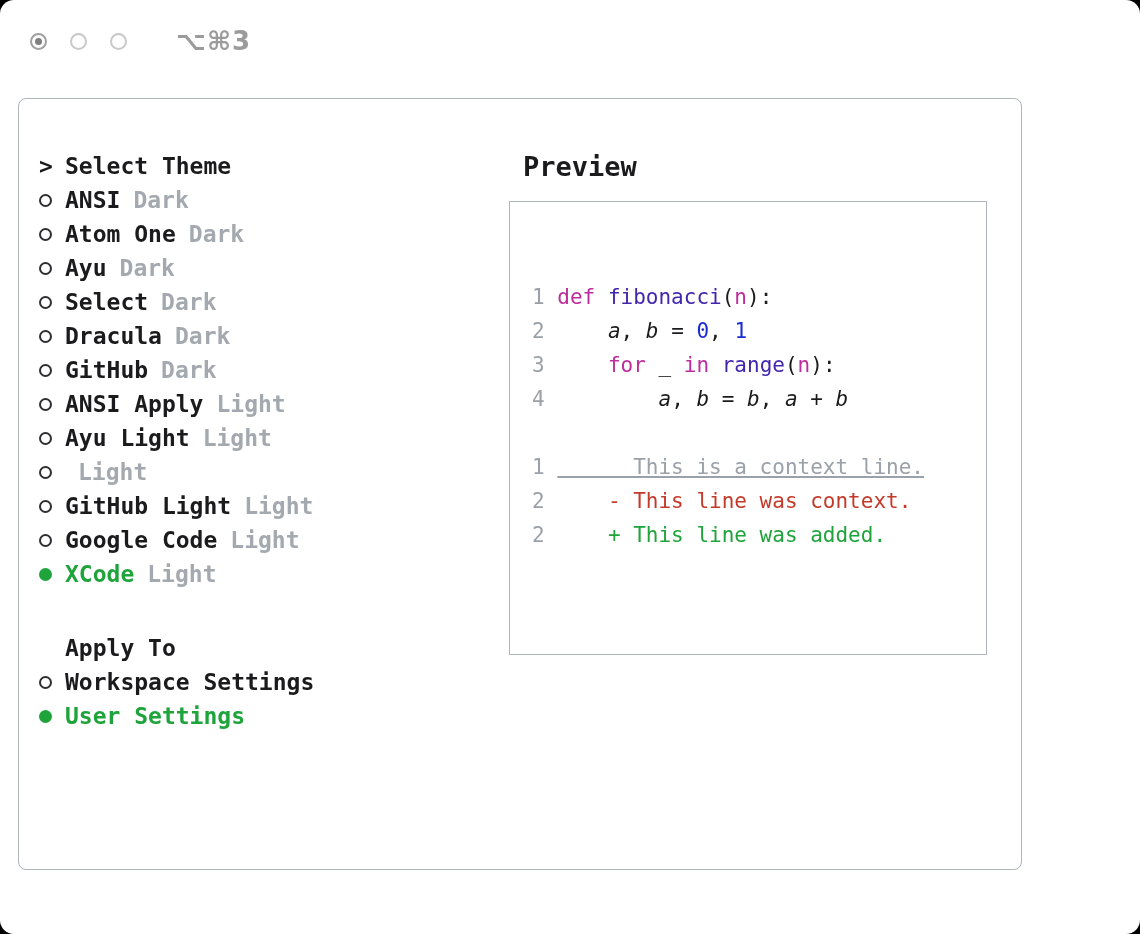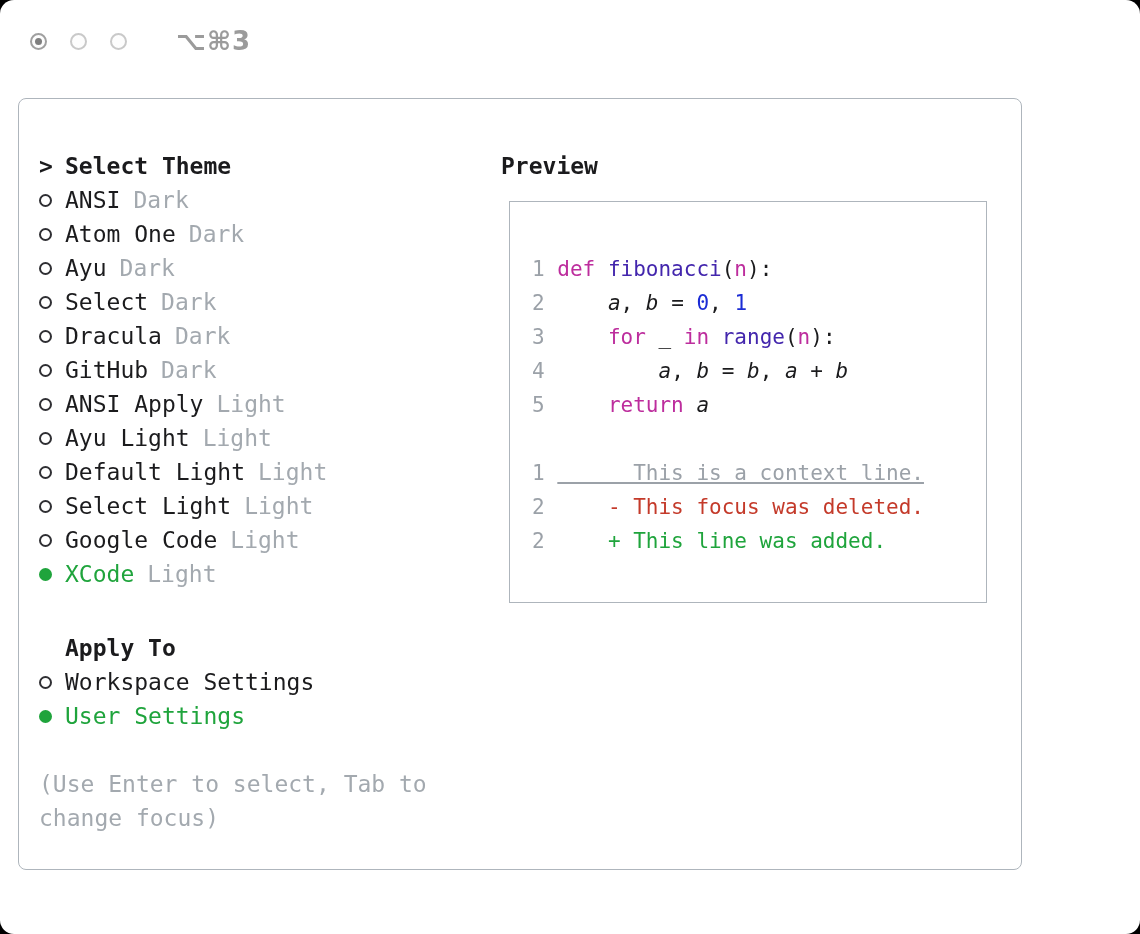--- a/index.html
+++ b/index.html
@@ -35,45 +35,45 @@
   
   .panel {
     position: absolute; left: 18px; top: 98px;
     width: 1004px; height: 772px;
     border: 1.5px solid var(--c-border, #aeb5bc);
     border-radius: 8px; background: #fff;
   }
 
   
   .left-col { position: absolute; left: 20px; top: 50px; font-size: 23px; }
-  .line { display: flex; align-items: center; height: 34px; white-space: pre; }
+  .line { display: flex; align-items: center; height: 34px; white-space: pre; font-weight: bold; }
   .gutter { width: 26px; flex: none; display: flex; align-items: center; }
   .prompt { font-weight: bold; }
   .hdr { font-weight: bold; }
   .radio {
     width: 13px; height: 13px; border-radius: 50%;
     border: 2px solid #2f2f33; display: inline-block; background: #fff;
   }
   .radio.on { background: var(--c-selected-green); border-color: var(--c-selected-green); }
   .item.selected .name { color: var(--c-selected-green); text-align: center; }
   .variant { color: var(--c-muted); margin-left: 13px; }
   .apply-gap { margin-top: 40px; }
   .hint { margin-top: 34px; color: var(--c-muted); }
 
   
   .preview-header {
-    position: absolute; left: 482px; top: 50px;
+    position: absolute; left: 504px; top: 50px;
     height: 34px; display: flex; align-items: center;
-    font-size: 23px; font-weight: bold;
+    font-size: 27px; font-weight: bold;
   }
   .preview-box {
     position: absolute; left: 490px; top: 102px;
-    width: 478px; height: 402px;
+    width: 478px; height: 454px;
     border: 1.5px solid var(--c-border, #aeb5bc);
-    padding: 50px 0 0 22px;
+    padding: 78px 0 0 22px;
     font-size: 21px; background: #fff;
   }
   .cline { height: 34px; line-height: 34px; white-space: pre; }
   .ln { color: var(--c-line-number); }
   .spacer { height: 34px; }
   .tk-kw  { color: var(--c-keyword); }
   .tk-fn  { color: var(--c-function); }
   .tk-num { color: var(--c-number); }
   .tk-var { font-style: italic; }
   .diff-context .dtext { color: var(--c-diff-context); text-decoration: underline; }
@@ -102,51 +102,46 @@
 
     <div id="theme-list">
         <div class="line item"><span class="gutter"><span class="radio"></span></span><span class="name">ANSI</span><span class="variant">Dark</span></div>
         <div class="line item"><span class="gutter"><span class="radio"></span></span><span class="name">Atom One</span><span class="variant">Dark</span></div>
         <div class="line item"><span class="gutter"><span class="radio"></span></span><span class="name">Ayu</span><span class="variant">Dark</span></div>
         <div class="line item"><span class="gutter"><span class="radio"></span></span><span class="name">Select</span><span class="variant">Dark</span></div>
         <div class="line item"><span class="gutter"><span class="radio"></span></span><span class="name">Dracula</span><span class="variant">Dark</span></div>
         <div class="line item"><span class="gutter"><span class="radio"></span></span><span class="name">GitHub</span><span class="variant">Dark</span></div>
         <div class="line item"><span class="gutter"><span class="radio"></span></span><span class="name">ANSI Apply</span><span class="variant">Light</span></div>
         <div class="line item"><span class="gutter"><span class="radio"></span></span><span class="name">Ayu Light</span><span class="variant">Light</span></div>
-        <div class="line item"><span class="gutter"><span class="radio"></span></span><span class="name">Default Light</span><span class="variant">Light</span></div>
-        <div class="line item"><span class="gutter"><span class="radio"></span></span><span class="name">Select Light</span><span class="variant">Light</span></div>
+        <div class="line item"><span class="gutter"><span class="radio"></span></span><span class="variant">Light</span></div>
+        <div class="line item"><span class="gutter"><span class="radio"></span></span><span class="name">GitHub Light</span><span class="variant">Light</span></div>
         <div class="line item"><span class="gutter"><span class="radio"></span></span><span class="name">Google Code</span><span class="variant">Light</span></div>
         <div class="line item selected"><span class="gutter"><span class="radio on"></span></span><span class="name">XCode</span><span class="variant">Light</span></div>
       </div>
 
     <div class="line hdr apply-gap">
       <span class="gutter"></span>
       <span>Apply To</span>
     </div>
 
     <div id="apply-list">
         <div class="line item"><span class="gutter"><span class="radio"></span></span><span class="name">Workspace Settings</span></div>
         <div class="line item selected"><span class="gutter"><span class="radio on"></span></span><span class="name">User Settings</span></div>
       </div>
 
-    <div class="hint">
-      <div class="line">(Use Enter to select, Tab to</div>
-      <div class="line">change focus)</div>
-    </div>
   </div>
 
   <div class="preview-header">Preview</div>
 
   <div class="preview-box">
     <div id="code-block">
         <div class="cline"><span class="ln">1</span> <span class="tk-kw">def</span><span class="tk-pl"> </span><span class="tk-fn">fibonacci</span><span class="tk-pl">(</span><span class="tk-kw">n</span><span class="tk-pl">):</span></div>
         <div class="cline"><span class="ln">2</span> <span class="tk-pl">    </span><span class="tk-var">a</span><span class="tk-pl">, </span><span class="tk-var">b</span><span class="tk-pl"> = </span><span class="tk-num">0</span><span class="tk-pl">, </span><span class="tk-num">1</span></div>
         <div class="cline"><span class="ln">3</span> <span class="tk-pl">    </span><span class="tk-kw">for</span><span class="tk-pl"> _ </span><span class="tk-kw">in</span><span class="tk-pl"> </span><span class="tk-fn">range</span><span class="tk-pl">(</span><span class="tk-kw">n</span><span class="tk-pl">):</span></div>
         <div class="cline"><span class="ln">4</span> <span class="tk-pl">        </span><span class="tk-var">a</span><span class="tk-pl">, </span><span class="tk-var">b</span><span class="tk-pl"> = </span><span class="tk-var">b</span><span class="tk-pl">, </span><span class="tk-var">a</span><span class="tk-pl"> + </span><span class="tk-var">b</span></div>
-        <div class="cline"><span class="ln">5</span> <span class="tk-pl">    </span><span class="tk-kw">return</span><span class="tk-pl"> </span><span class="tk-var">a</span></div>
         <div class="spacer"></div>
         <div class="cline diff-context"><span class="ln">1</span> <span class="dtext">      This is a context line.</span></div>
-        <div class="cline diff-deleted"><span class="ln">2</span> <span class="dtext">    - This focus was deleted.</span></div>
+        <div class="cline diff-deleted"><span class="ln">2</span> <span class="dtext">    - This line was context.</span></div>
         <div class="cline diff-added"><span class="ln">2</span> <span class="dtext">    + This line was added.</span></div>
       </div>
   </div>
 
 </div>
 
 </body></html>

